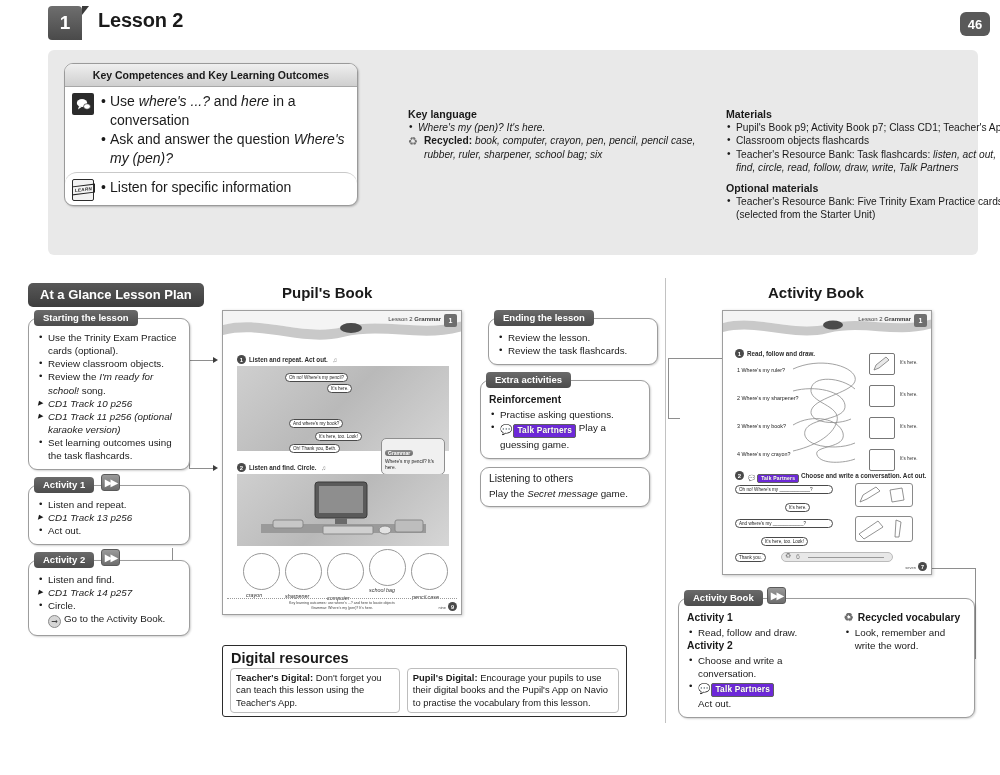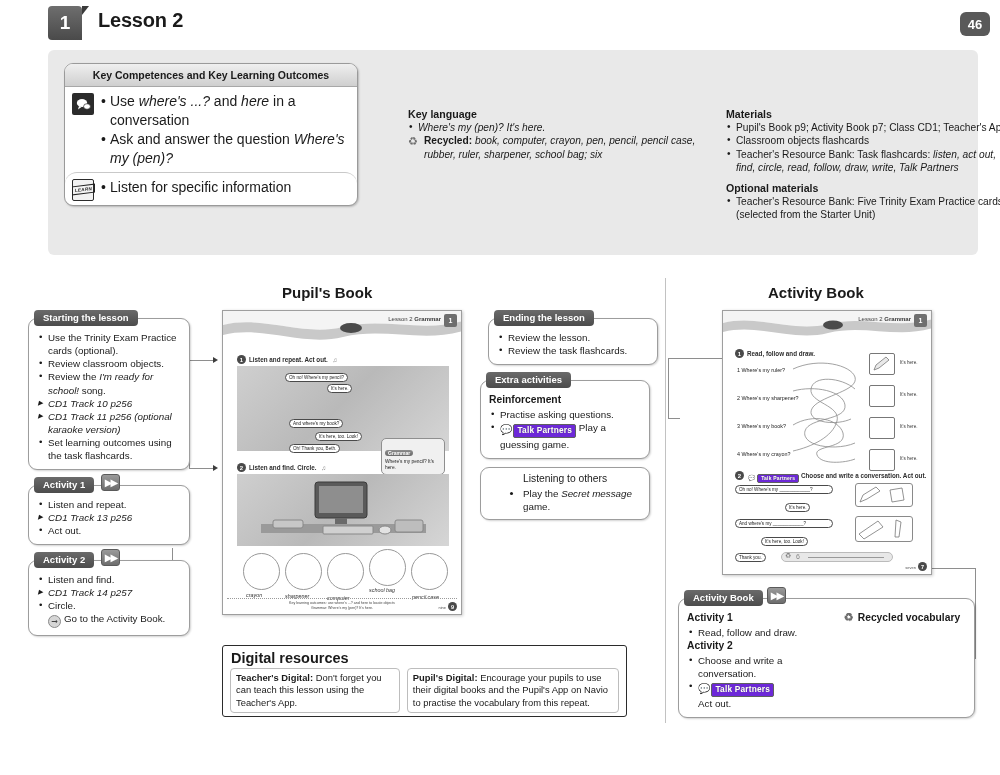--- a/index.html
+++ b/index.html
@@ -155,21 +155,21 @@
 
   
   .coop { overflow: hidden; }
   .coop-head {
     background: linear-gradient(180deg,#e4e4e4 0%,#c6c6c6 100%);
     border-bottom: 1px solid #a9a9a9;
     font-size: 12px; font-weight: bold;
     padding: 3px 7px 4px 7px;
   }
   .coop-head .ppl { font-size: 12px; margin-right: 4px; color:#4a4a4a; }
-  .coop-body { padding: 4px 8px 6px; font-size: 9.8px; line-height: 1.34; margin-left: 34px; }
+  .coop-body { padding: 4px 8px 6px; font-size: 9.8px; line-height: 1.34; }
 
   
   .digital {
     position: absolute; left: 222px; top: 645px;
     width: 405px; height: 72px;
     border: 1px solid #2b2b2b; border-radius: 3px; background: #fff;
   }
   .digital h3 { font-size: 14.5px; font-weight: bold; padding: 4px 0 2px 8px; }
   .dig-cards { display: flex; gap: 7px; padding: 0 7px 6px; }
   .dig-card {
@@ -324,20 +324,21 @@
         <li>Classroom objects flashcards</li>
         <li>Teacher's Resource Bank: Task flashcards: <em>listen, act out, find, circle, read, follow, draw, write, Talk Partners</em></li>
       </ul>
       <div class="col-h spaced">Optional materials</div>
       <ul class="dots">
         <li>Teacher's Resource Bank: Five Trinity Exam Practice cards (selected from the Starter Unit)</li>
       </ul>
     </div>
   </div>
 
+  <div class="glance-tab">At a Glance Lesson Plan</div>
   <div class="book-title pb-title">Pupil's Book</div>
   <div class="book-title ab-title">Activity Book</div>
   <div class="divider"></div>
 
   <div class="conn v" style="left:189px; top:360px; height:108px;"></div>
   <div class="conn h" style="left:189px; top:360px; width:26px;"></div>
   <div class="tri" style="left:213px; top:357px;"></div>
   <div class="conn h" style="left:189px; top:468px; width:26px;"></div>
   <div class="tri" style="left:213px; top:465px;"></div>
   <div class="conn v" style="left:172px; top:500px; height:30px;"></div>
@@ -489,21 +490,21 @@
 
   <div class="digital">
     <h3>Digital resources</h3>
     <div class="dig-cards">
       <div class="dig-card a">
         <b>Teacher's Digital:</b>
         <span>Don't forget you can teach this lesson using the Teacher's App.</span>
       </div>
       <div class="dig-card b">
         <b>Pupil's Digital:</b>
-        <span>Encourage your pupils to use their digital books and the Pupil's App on Navio to practise the vocabulary from this repeat.</span>
+        <span>Encourage your pupils to use their digital books and the Pupil's App on Navio to practise the vocabulary from this lesson.</span>
       </div>
     </div>
   </div>
 
   <div class="bookpage" id="activity-book">
     <div class="bp-wave">
       <svg width="210" height="30" viewBox="0 0 210 30" preserveAspectRatio="none">
         <path d="M0 12 C35 3, 70 22, 105 13 C140 4, 175 19, 210 8 L210 0 L0 0 Z" fill="#f4f4f4"></path>
         <path d="M0 12 C35 3, 70 22, 105 13 C140 4, 175 19, 210 8 L210 17 C175 28, 140 13, 105 22 C70 31, 35 12, 0 21 Z" fill="#c9c9c9"></path>
         <ellipse cx="110" cy="14" rx="10" ry="4.5" fill="#4b4b4b"></ellipse>
@@ -593,17 +594,20 @@
             <span class="tp-bub">💬</span><span class="tp-badge">Talk Partners</span><br>
             <span>Act out.</span>
           </li>
         </ul>
       </div>
       <div style="width:125px;">
         <div class="subhead" style="position:relative; padding-left:14px;">
           <span class="recyc-ico" style="top:1px;">♻</span>
           <span>Recycled vocabulary</span>
         </div>
+        <ul>
+          <li>Look, remember and write the word.</li>
+        </ul>
       </div>
     </div>
   </div>
 
 </div>
 
 </body></html>

